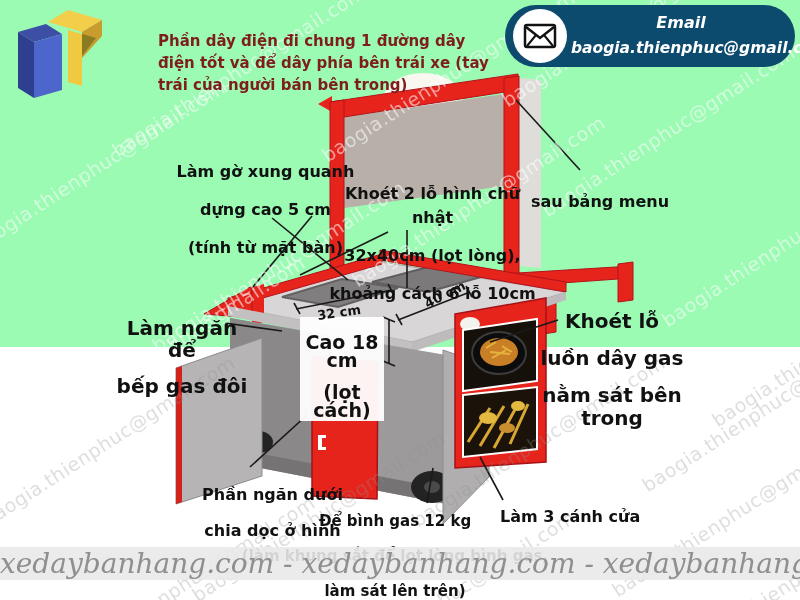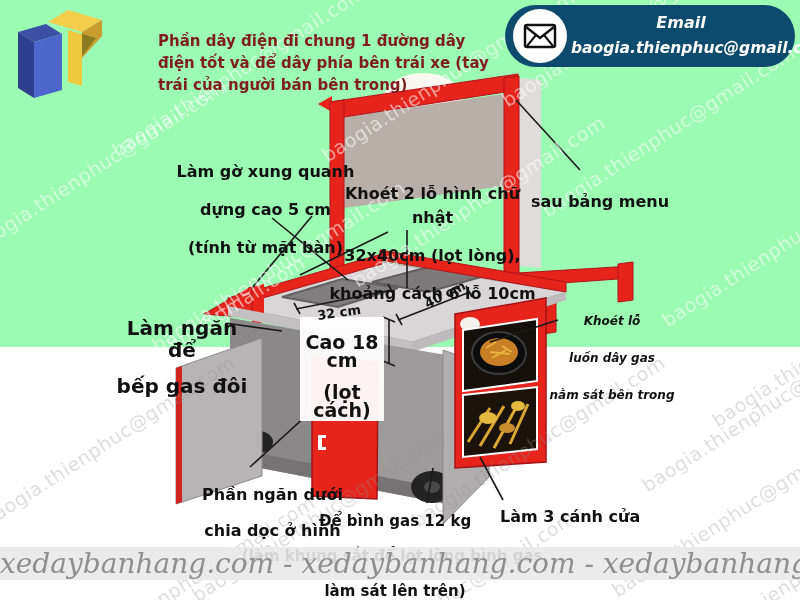--- a/index.html
+++ b/index.html
@@ -16,21 +16,21 @@
   .wm{position:absolute;white-space:nowrap;transform:rotate(-33deg);font-size:19px;font-weight:500;letter-spacing:.5px;}
 
   
   .lbl{position:absolute;z-index:4;color:#111;font-weight:700;text-align:center;}
   .lbl span{display:block;margin-top:14px;}
   .note{position:absolute;left:158px;top:30px;width:340px;z-index:4;font-weight:700;font-size:15px;line-height:22px;color:#7f1d1d;text-align:left;}
   .lam-go{left:158px;top:146px;width:215px;font-size:16px;line-height:24px;}
   .khoet2{left:325px;top:168px;width:215px;font-size:16px;line-height:24px;}
   .mang-treo{left:520px;top:176px;width:160px;font-size:16px;line-height:24px;}
   .ngan-bep{left:112px;top:303px;width:140px;font-size:20px;line-height:22px;}
-  .khoet-gas{left:528px;top:296px;width:168px;font-size:12px;line-height:23px;font-style:italic;}
+  .khoet-gas{left:528px;top:296px;width:168px;font-size:20px;line-height:23px;}
   .phan-ngan{left:190px;top:470px;width:165px;font-size:16px;line-height:22px;}
   .de-binh{left:235px;top:497px;width:320px;font-size:15px;line-height:21px;}
   .lam3{left:500px;top:493px;width:170px;font-size:16px;text-align:left;}
   .cao18{left:300px;top:317px;width:84px;font-size:19px;line-height:18px;background:rgba(255,255,255,.95);padding:2px 0;}
   .d32{left:312px;top:305px;width:54px;font-size:13px;transform:rotate(-8deg);}
   .d40{left:418px;top:287px;width:54px;font-size:13px;transform:rotate(-27deg);}
 
   
   .email-pill{position:absolute;left:505px;top:5px;width:290px;height:62px;background:#0c4a6e;border-radius:31px;z-index:5;display:flex;align-items:center;}
   .email-circle{position:absolute;left:8px;top:4px;width:54px;height:54px;background:#fff;border-radius:50%;display:flex;align-items:center;justify-content:center;}

